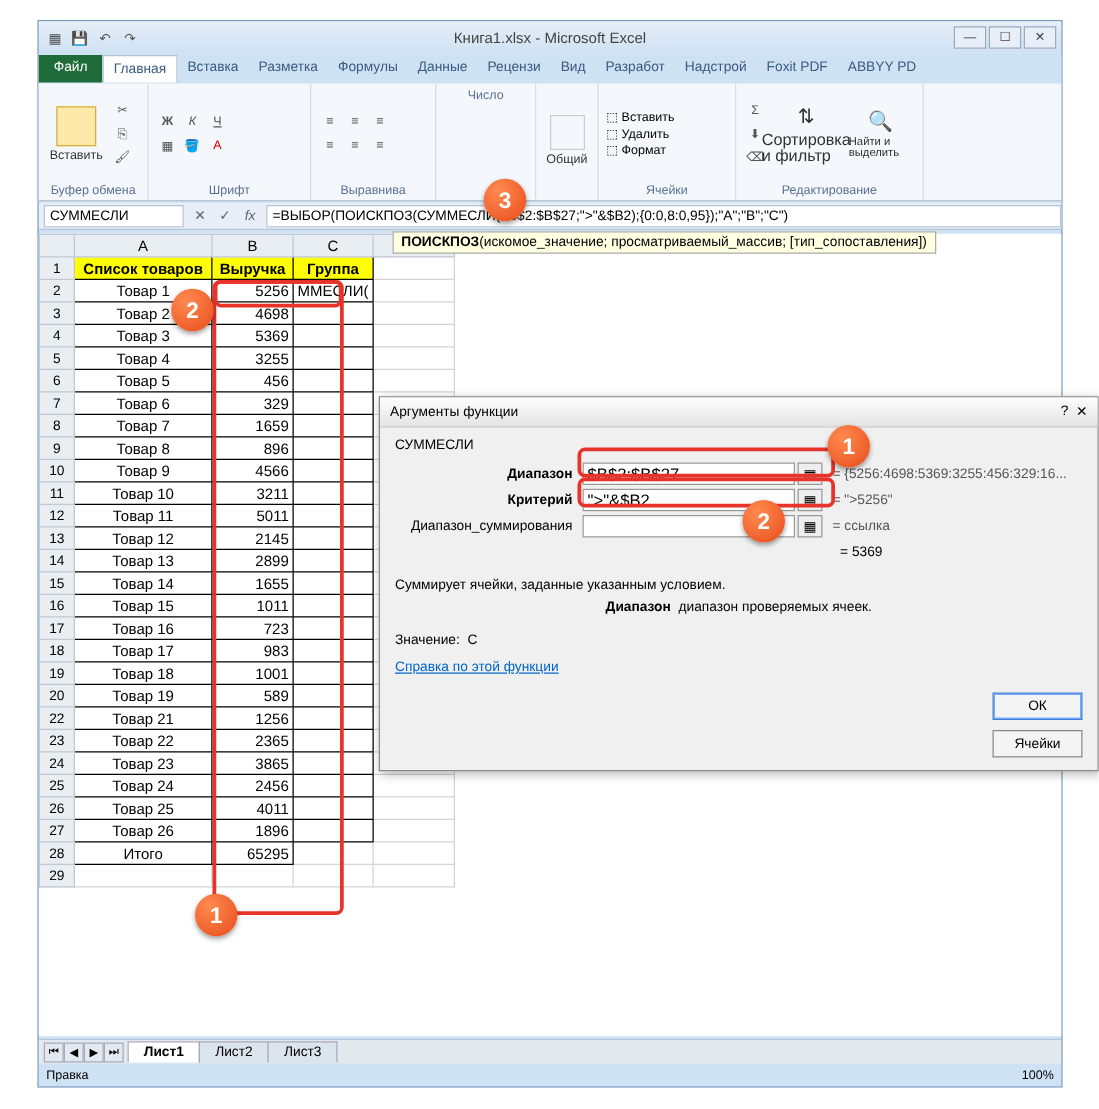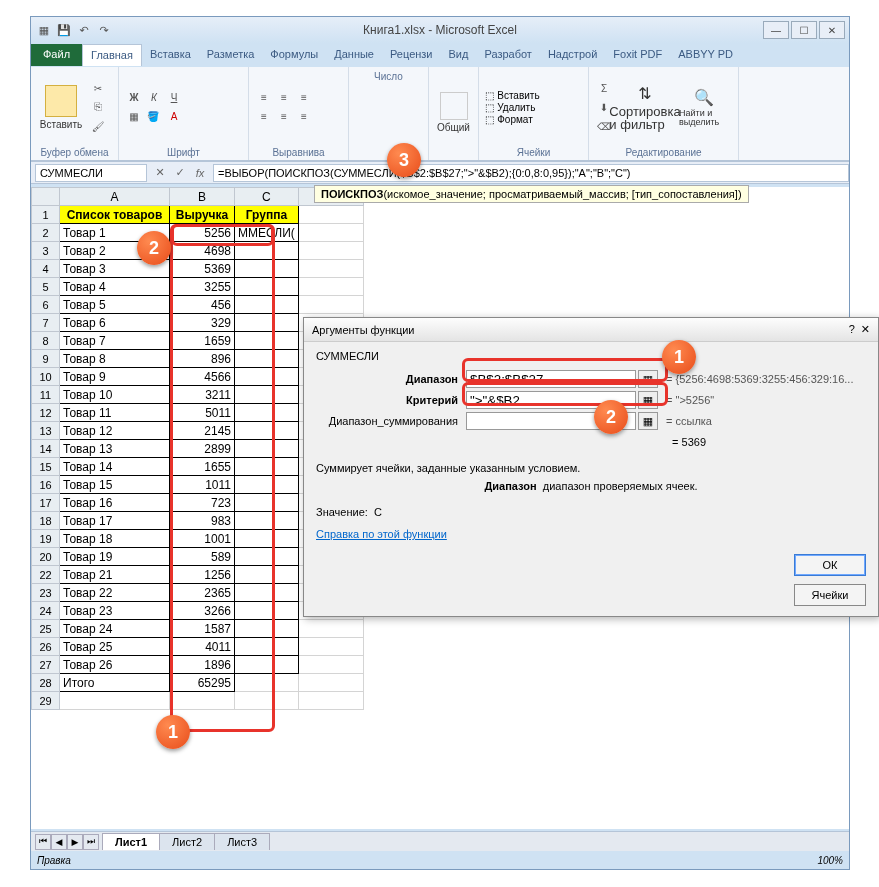--- a/index.html
+++ b/index.html
@@ -40,21 +40,21 @@
 
 
 .sheet-area { position: absolute; top: 170px; left: 0; right: 0; bottom: 40px; background: #fff; overflow: hidden; }
 .grid { border-collapse: collapse; font-size: 12px; }
 .grid th.corner { width: 28px; height: 18px; background: #e8eef2; border: 1px solid #c0c7d0; }
 .grid th.col { height: 18px; background: #e8eef2; border: 1px solid #c0c7d0; font-weight: normal; text-align: center; }
 .grid th.col.A { width: 110px; } .grid th.col.B { width: 65px; } .grid th.col.C { width: 60px; } .grid th.col.D { width: 65px; }
 .grid th.row { width: 28px; background: #e8eef2; border: 1px solid #c0c7d0; font-weight: normal; text-align: center; font-size: 11px; }
 .grid td { border: 1px solid #d4d4d4; height: 18px; padding: 0 3px; }
 .hdr { background: #ffff00; font-weight: bold; text-align: center; border: 1px solid #000 !important; }
-.data-a { border: 1px solid #000 !important; }
+.data-a { border: 1px solid #000 !important; text-align: center; }
 .data-b { border: 1px solid #000 !important; text-align: right; }
 .data-c { border: 1px solid #000 !important; }
 
 
 .red-box { position: absolute; border: 3px solid #e8332b; border-radius: 6px; pointer-events: none; z-index: 3; }
 .badge { position: absolute; width: 34px; height: 34px; border-radius: 50%; background: radial-gradient(circle at 35% 30%, #ff8a50, #e84c1a); color: #fff; font-weight: bold; font-size: 18px; display: flex; align-items: center; justify-content: center; box-shadow: 0 2px 4px rgba(0,0,0,.4); z-index: 6; }
 
 
 .dialog { position: absolute; top: 300px; left: 272px; width: 576px; height: 300px; background: #f0f0f0; border: 1px solid #888; box-shadow: 2px 2px 8px rgba(0,0,0,.3); z-index: 4; font-size: 11px; }
 .dialog-title { height: 24px; background: linear-gradient(#fdfdfd, #e4e4e4); border-bottom: 1px solid #ccc; display: flex; align-items: center; padding: 0 8px; justify-content: space-between; }
@@ -77,21 +77,21 @@
 .dlg-btn.ok { border: 1px solid #3a7bd5; box-shadow: 0 0 0 1px #6fa8ff inset; }
 
 
 .sheet-tabs { position: absolute; bottom: 18px; left: 0; right: 0; height: 20px; background: #e4e9f0; display: flex; align-items: center; font-size: 11px; border-top: 1px solid #b5c5d8; }
 .nav-btns { display: flex; gap: 0; padding: 0 4px; }
 .nav-btn { width: 16px; height: 16px; border: 1px solid #aab; display: flex; align-items: center; justify-content: center; font-size: 9px; }
 .stab { padding: 2px 12px; background: #fff; border: 1px solid #aab; border-bottom: none; margin-left: -1px; }
 .stab.active { background: #fff; font-weight: bold; }
 .stab.inactive { background: #dce4ee; }
 
-.status-bar { position: absolute; bottom: 0; left: 0; right: 0; height: 18px; background: #cfe2f3; font-size: 10px; display: flex; align-items: center; padding: 0 6px; justify-content: space-between; font-style: italic; }
+.status-bar { position: absolute; bottom: 0; left: 0; right: 0; height: 18px; background: #cfe2f3; font-size: 10px; display: flex; align-items: center; padding: 0 6px; justify-content: space-between; }
 </style>
 </head>
 <body>
 
 <div class="window">
 
   <div class="title-bar">
     <div class="qat">
       <div class="qat-btn">▦</div>
       <div class="qat-btn">💾</div>
@@ -398,28 +398,28 @@
           <tr>
             <th class="row">23</th>
             <td class="data-a">Товар 22</td>
             <td class="data-b">2365</td>
             <td class="data-c"></td>
             <td></td>
           </tr>
           <tr>
             <th class="row">24</th>
             <td class="data-a">Товар 23</td>
-            <td class="data-b">3266</td>
+            <td class="data-b">3865</td>
             <td class="data-c"></td>
             <td></td>
           </tr>
           <tr>
             <th class="row">25</th>
             <td class="data-a">Товар 24</td>
-            <td class="data-b">1587</td>
+            <td class="data-b">2456</td>
             <td class="data-c"></td>
             <td></td>
           </tr>
           <tr>
             <th class="row">26</th>
             <td class="data-a">Товар 25</td>
             <td class="data-b">4011</td>
             <td class="data-c"></td>
             <td></td>
           </tr>

